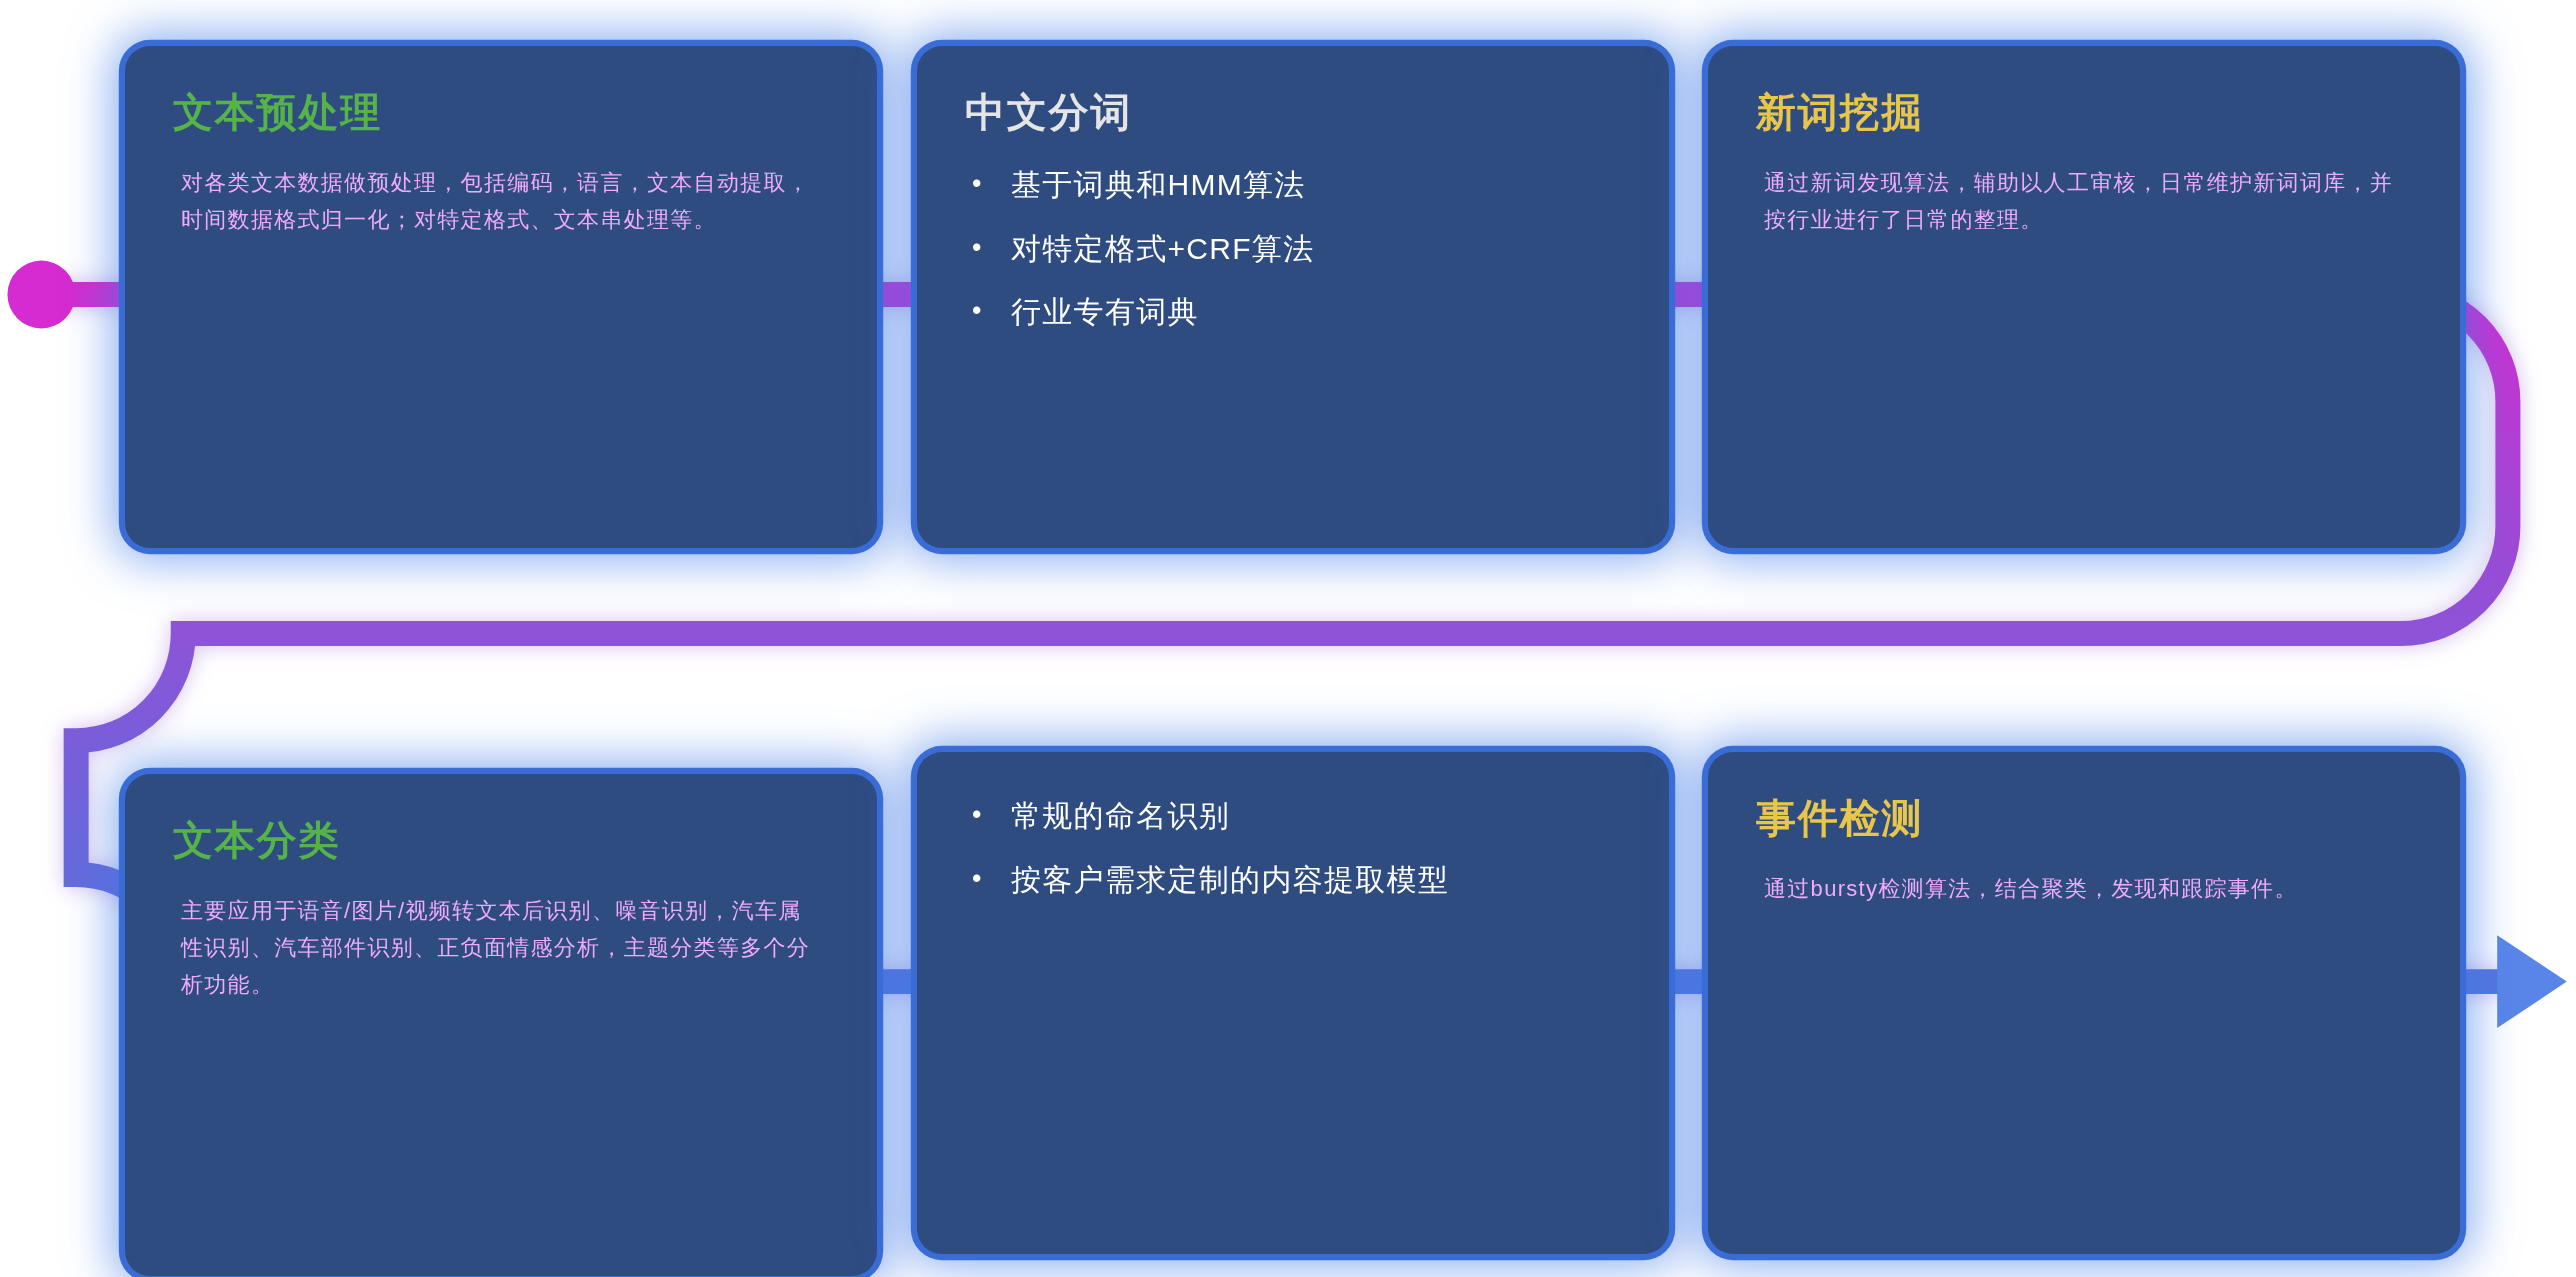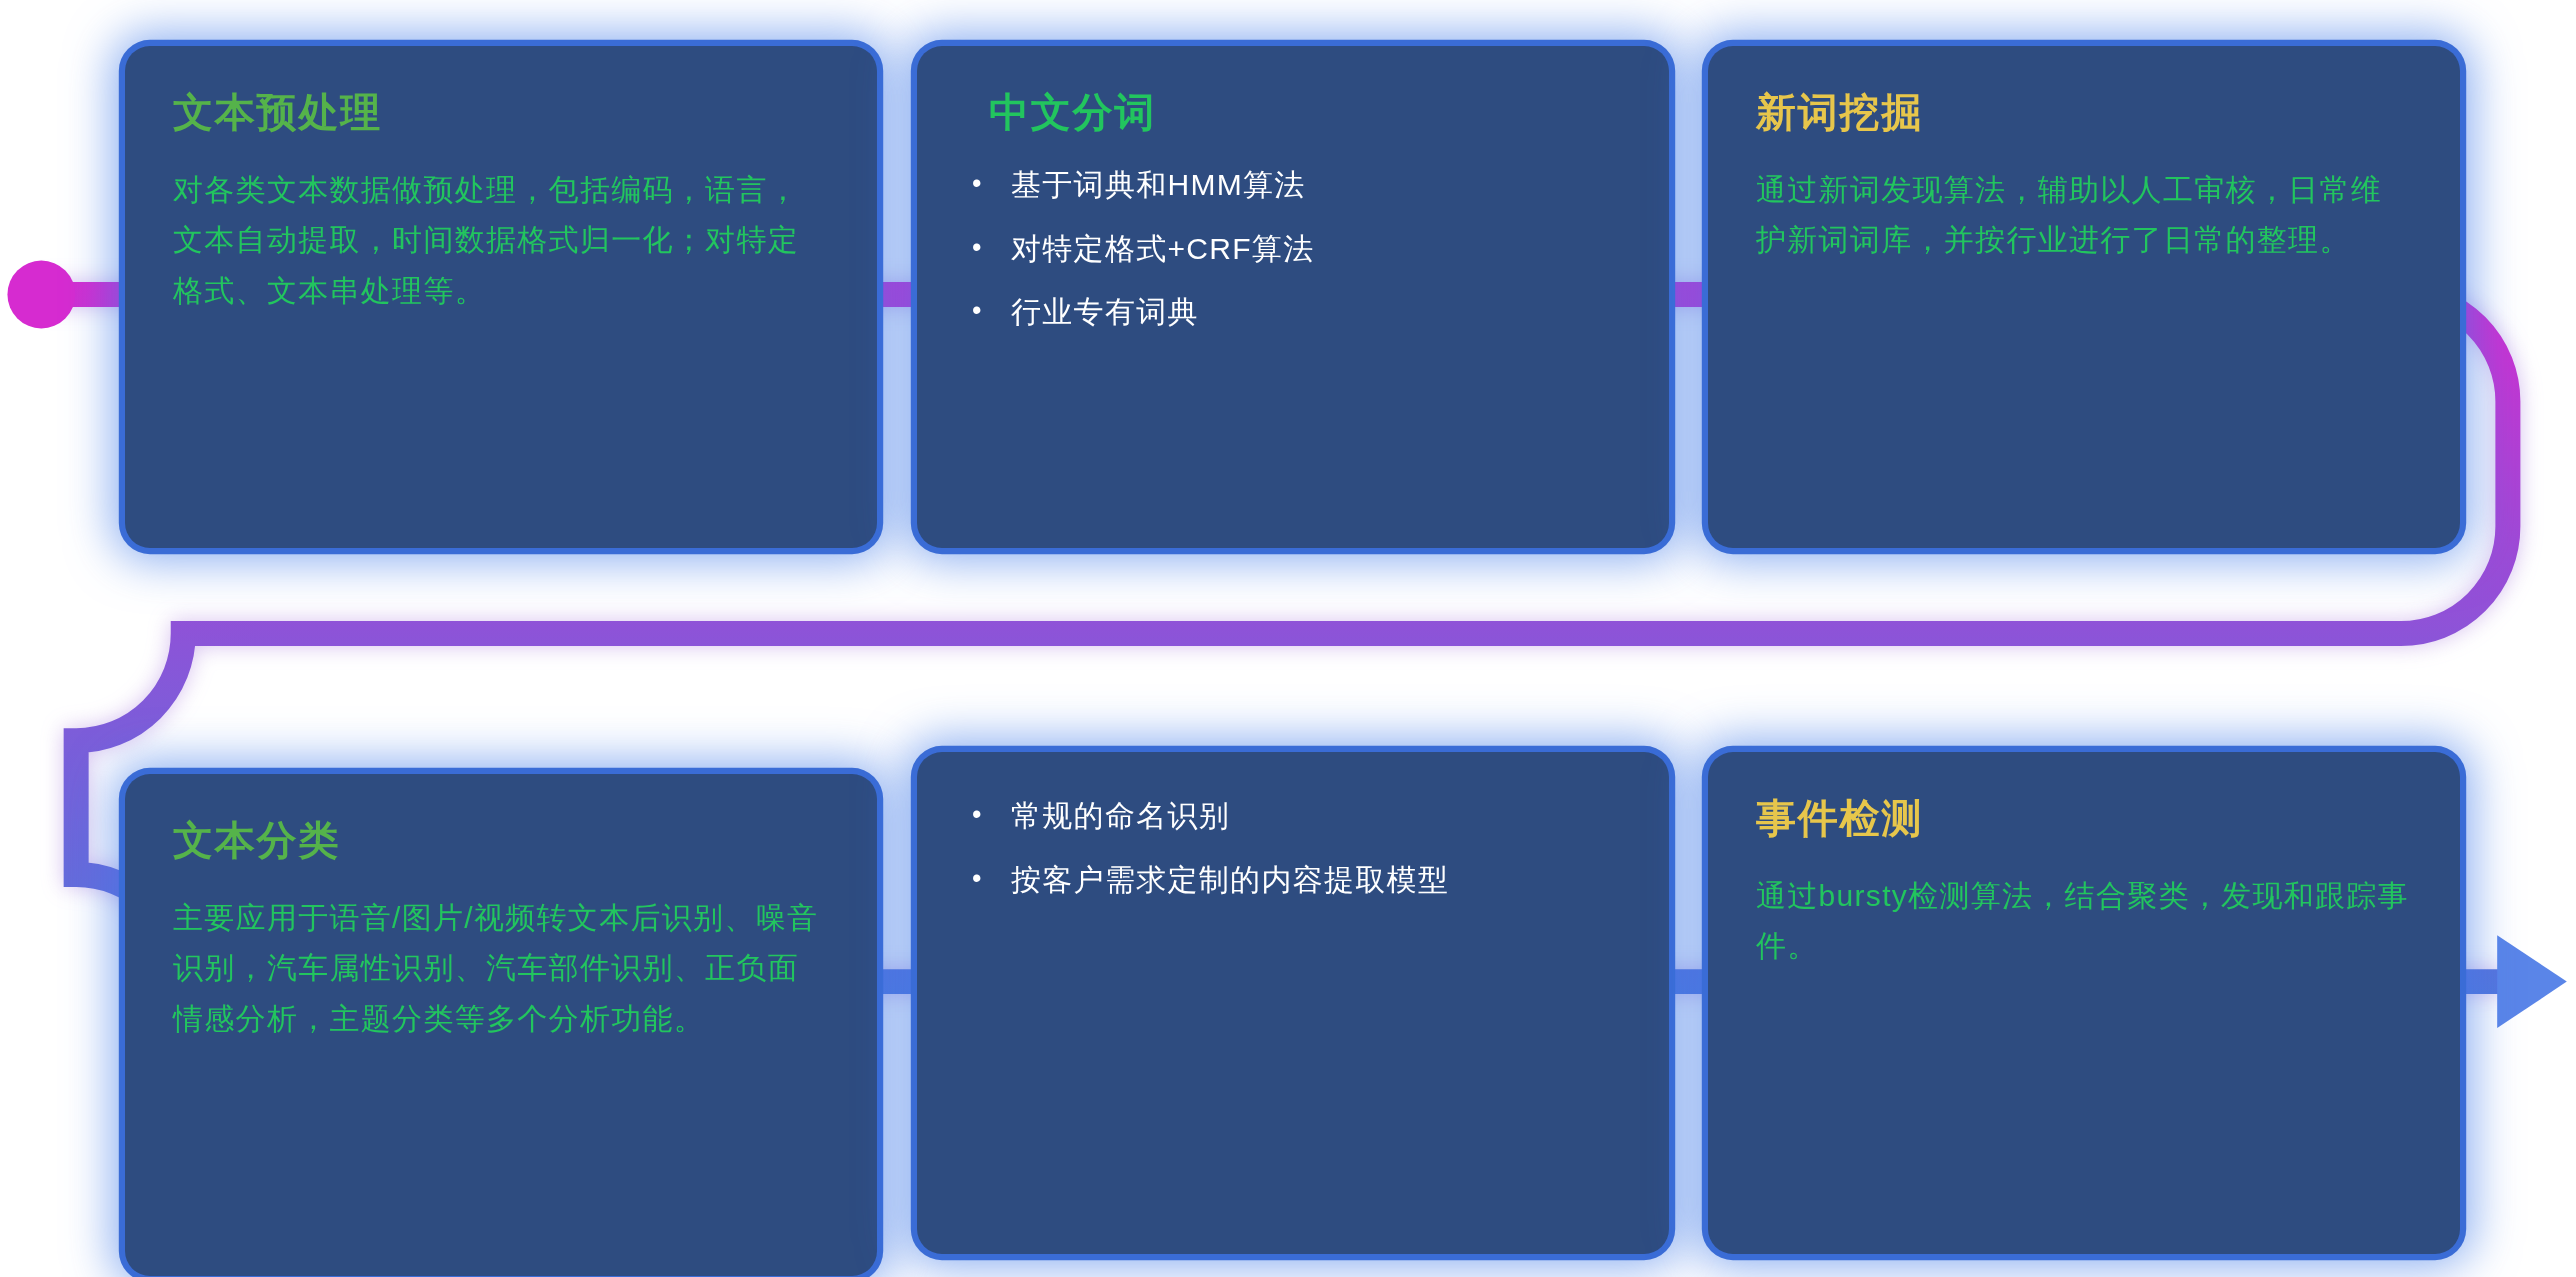--- a/index.html
+++ b/index.html
@@ -37,23 +37,23 @@
       0 0 46px 12.5px rgba(64, 122, 232, 0.60);
     z-index: 1;
   }
   .card h2.card-title {
     margin: 0 0 25px 0;
     font-size: 40px;
     font-weight: 700;
     letter-spacing: 1.8px;
   }
   .card p.card-body {
-    margin: 0;
-    color: #22c55e;
-    font-size: 30px;
+    margin: 8px;
+    color: #f0abfc;
+    font-size: 22px;
     line-height: 1.68;
     letter-spacing: 1.3px;
   }
   .card ul.card-bullets {
     margin: 5.4px 0 0 0;
     padding: 0;
     list-style: none;
   }
   .card ul.card-bullets li {
     position: relative;
@@ -96,21 +96,21 @@
     <circle cx="46" cy="330" r="38" fill="#d62bd0"></circle>
     <polygon points="2798,1048 2876,1100 2798,1152" fill="#5a85e8"></polygon>
   </svg>
 
   <div class="card pos-r1c1">
     <h2 class="card-title" style="color: rgb(85, 179, 74);">文本预处理</h2>
     <p class="card-body">对各类文本数据做预处理，包括编码，语言，文本自动提取，时间数据格式归一化；对特定格式、文本串处理等。</p>
   </div>
 
   <div class="card pos-r1c2">
-    <h2 class="card-title" style="color: #22c55e; margin-left: 24px;">中文分词</h2>
+    <h2 class="card-title" style="color: #e5e5e5;">中文分词</h2>
     <ul class="card-bullets">
       <li>
         <span class="bullet-dot">•</span>
         <span>基于词典和HMM算法</span>
       </li>
       <li>
         <span class="bullet-dot">•</span>
         <span>对特定格式+CRF算法</span>
       </li>
       <li>

